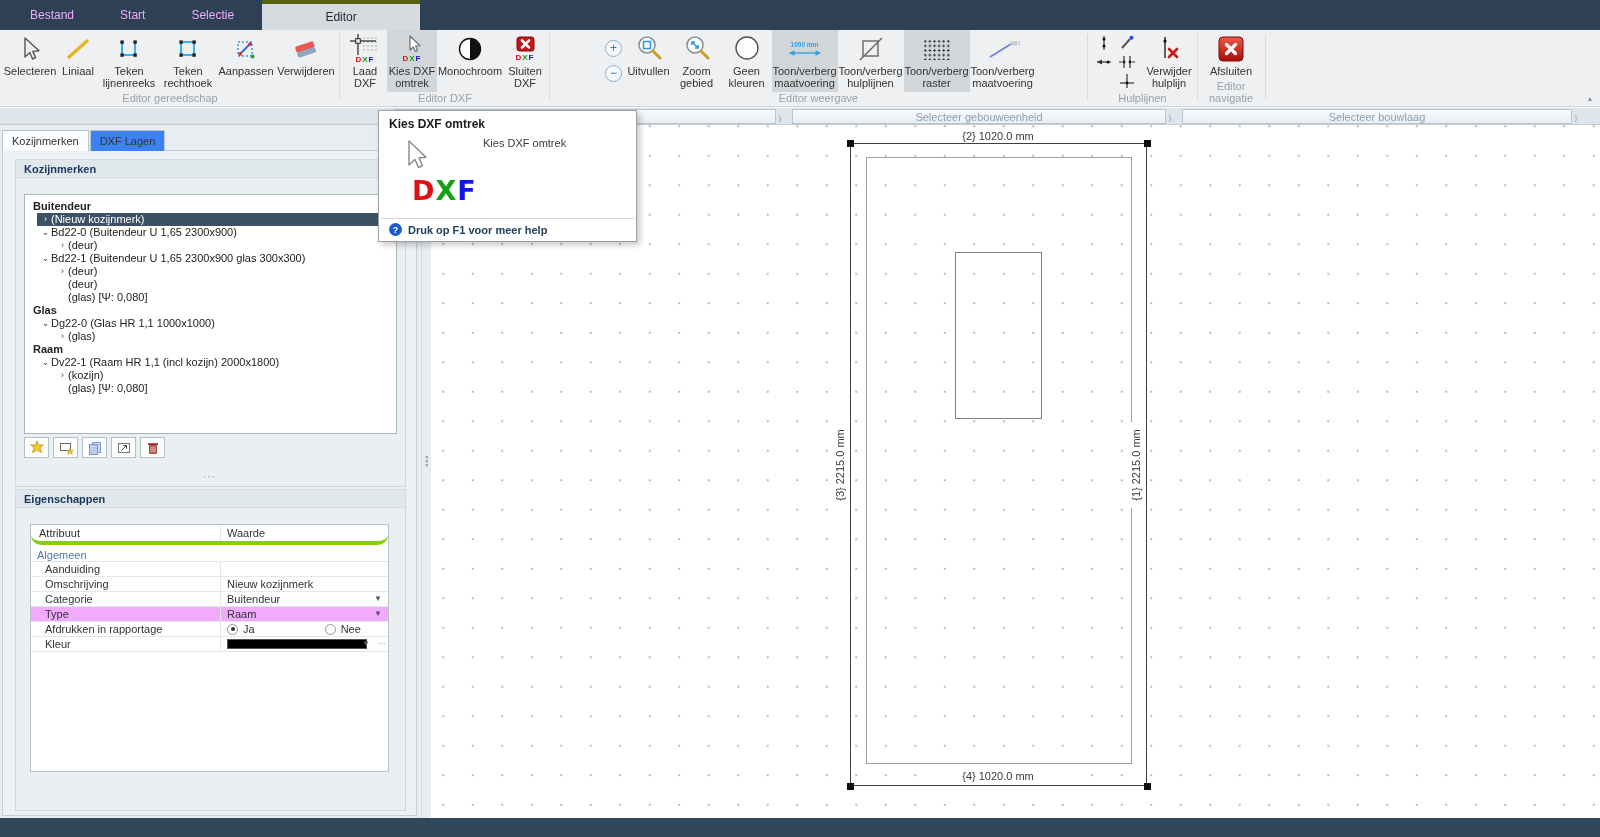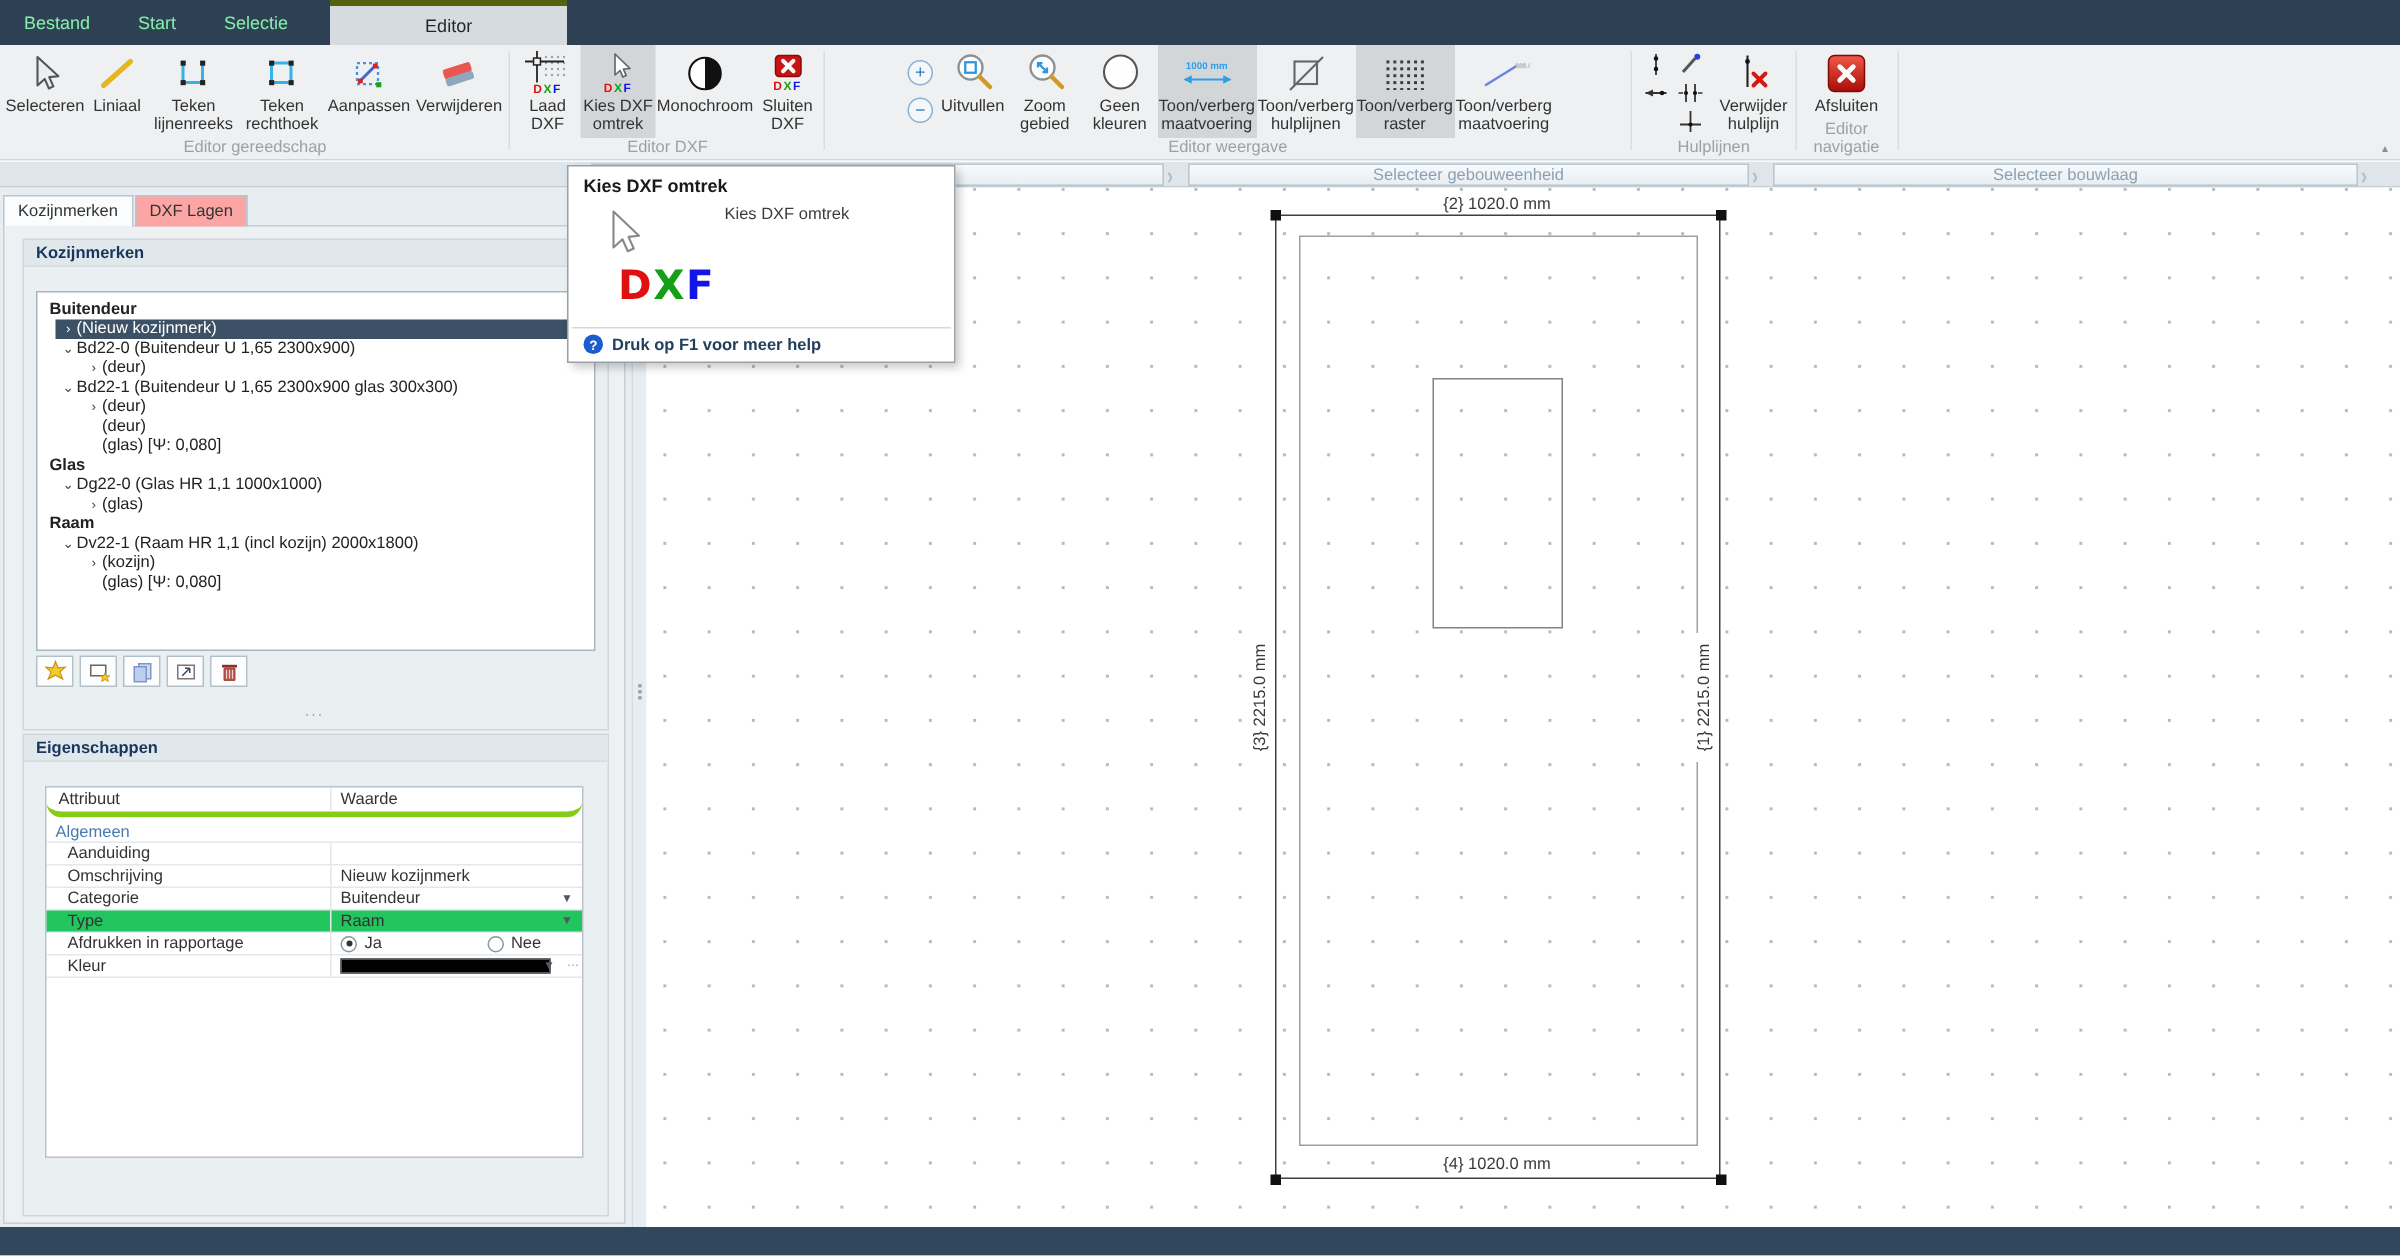--- a/index.html
+++ b/index.html
@@ -1,21 +1,21 @@
 <!DOCTYPE html>
 <html><head>
 <meta charset="utf-8">
 <style>
   * { margin:0; padding:0; box-sizing:border-box; }
   body { font-family:"Liberation Sans", sans-serif; background:#888; }
   #root { position:relative; width:1600px; height:837px; background:#fff; overflow:hidden; font-family:"Liberation Sans",sans-serif; }
 
   
   .topbar { position:absolute; top:0; left:0; right:0; height:30px; background:#2e4154; display:flex; align-items:stretch; }
-  .toptab { color:#86efac; font-size:12px; display:flex; align-items:center; padding:0 16px; cursor:default; }
+  .toptab { color:#f0abfc; font-size:12px; display:flex; align-items:center; padding:0 16px; cursor:default;margin-left:14px; }
   .toptab.active { background:#d6dbe0; color:#1c2732; width:158px; justify-content:center; border-top:4px solid; border-image:linear-gradient(#55600f,#a8b622) 1; margin-left:12px; }
 
   
   .ribbon { position:absolute; top:30px; left:0; right:0; height:77px; background:#eef0f1; border-bottom:1px solid #cdd5da; }
   .rgroup { position:absolute; top:0; height:76px; }
   .rbtns { display:flex; justify-content:center; align-items:stretch; height:62px; }
   .rbtn { display:flex; flex-direction:column; align-items:center; padding-top:2px; font-size:11px; line-height:11.5px; text-align:center; color:#333; }
   .rbtn .ric { height:34px; display:flex; flex-direction:column; align-items:center; justify-content:center; }
   .rbtn.hl { background:#d2d6d9; }
   .rg-label { position:absolute; bottom:2px; left:0; right:0; text-align:center; font-size:11px; color:#9aa2a8; }
@@ -34,21 +34,21 @@
 
   
   .crumbbar { position:absolute; top:107px; left:0; right:0; height:18px; background:#dee6eb; border-top:1px solid #f7fafb; border-bottom:1px solid #c2cdd4; }
   .crumb { position:absolute; top:1px; height:15px; border:1px solid #b9c6cf; background:linear-gradient(#f8fafc,#e9eef2); color:#8ba1b4; font-size:11px; display:flex; align-items:center; justify-content:center; }
   .crumb.active { background:#4a75a3; border-color:#39608d; color:#fff; }
   .chev { position:absolute; top:0; height:17px; color:#aebecb; font-size:12px; display:flex; align-items:center; transform:scaleY(1.35); font-weight:bold; }
 
   
   .panel { position:absolute; top:125px; left:0; width:421px; bottom:19px; background:#e7edf0; }
   .ptabs { position:absolute; top:5px; left:2px; display:flex; z-index:2; }
-  .ptab { height:21px; padding:0 9px; font-size:11px; display:flex; align-items:center; border:1px solid #b9c6cf; border-bottom:none; background:#fca5a5; color:#333; margin-right:1px; }
+  .ptab { height:21px; padding:0 9px; font-size:11px; display:flex; align-items:center; border:1px solid #b9c6cf; border-bottom:none; background:#3b82f6; color:#333; margin-right:1px; }
   .ptab.active { background:#fbfcfd; }
   .pbody { position:absolute; top:25px; left:2px; right:4px; bottom:2px; background:#edf1f3; border:1px solid #c4cfd6; }
   .gbox { position:absolute; left:12px; right:10px; border:1px solid #cfd8dd; background:#eaeff2; }
   .ghead { height:18px; background:#e1e8ec; border-bottom:1px solid #d4dce1; font-weight:bold; font-size:11px; color:#17365d; display:flex; align-items:center; padding-left:8px; }
   .treebox { position:absolute; left:8px; right:8px; top:34px; height:240px; background:#fff; border:1px solid #a9b6be; font-size:11px; color:#222; padding-top:5px; overflow:hidden; }
   .trow { height:13px; line-height:13px; display:flex; align-items:center; white-space:nowrap; }
   .trow .arr { width:11px; font-size:9px; color:#444; text-align:center; flex:none; }
   .t-header { font-weight:bold; padding-left:8px; }
   .t-l1 { padding-left:15px; }
   .t-l2 { padding-left:32px; }
@@ -59,21 +59,21 @@
   .middots { position:absolute; top:320px; left:0; right:0; text-align:center; color:#8a949c; font-size:10px; letter-spacing:1px; }
   .ptable { position:absolute; left:14px; right:16px; top:34px; height:248px; background:#fff; border:1px solid #b6c1c8; font-size:11px; color:#333; }
   .prow { display:flex; height:15px; border-bottom:1px solid #e2e8ec; align-items:stretch; }
   .prow.hdr { height:20px; border-bottom:4px solid #84cc16;border-radius:10px; }
   .prow.grp { height:17px; color:#4a7ab0; border-bottom:1px solid #e2e8ec;align-items:flex-end; }
   .prow.grp .pcell { padding-left:6px; }
   .pcell { display:flex; align-items:center; }
   .pcell.l { width:190px; padding-left:14px; border-right:1px solid #e2e8ec; flex:none; }
   .prow.hdr .pcell.l { padding-left:8px; }
   .pcell.r { flex:1; padding-left:6px; position:relative; }
-  .prow.rowsel { background:#22c55e; }
+  .prow.rowsel { background:#f0abfc; }
   .dd { position:absolute; right:6px; top:2px; color:#556; font-size:8px; }
   .radio { width:11px; height:11px; border-radius:50%; border:1px solid #8996a0; background:#fff; margin-right:5px; position:relative; flex:none; }
   .radio.on::after { content:""; position:absolute; left:2.5px; top:2.5px; width:4px; height:4px; border-radius:50%; background:#333; }
   .swatch { width:140px; height:10px; background:#000; border:1px solid #555; }
 
   
   .vsplit { position:absolute; top:125px; left:421px; width:10px; bottom:19px; background:#e7edf0; border-left:1px solid #d4dce0; }
   .grip { position:absolute; top:330px; left:3px; color:#96a2aa; font-size:9px; line-height:4px; }
 
   

